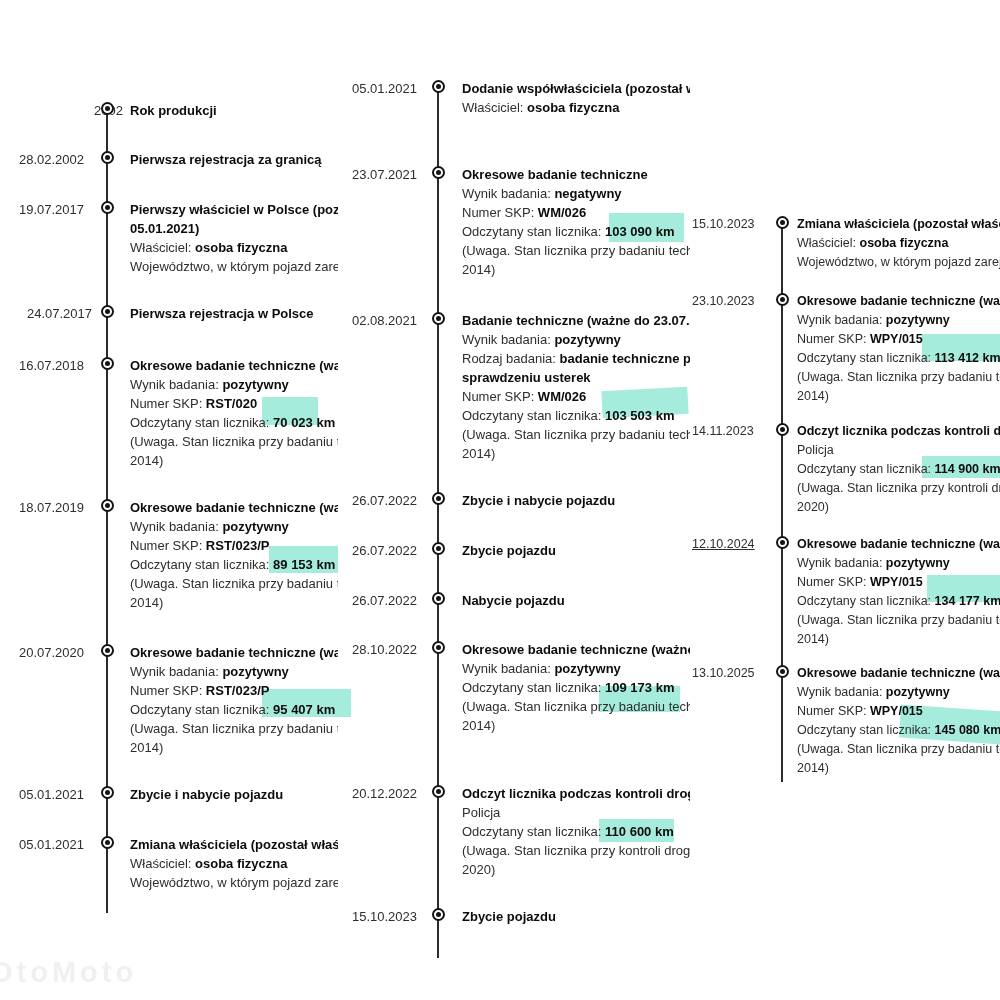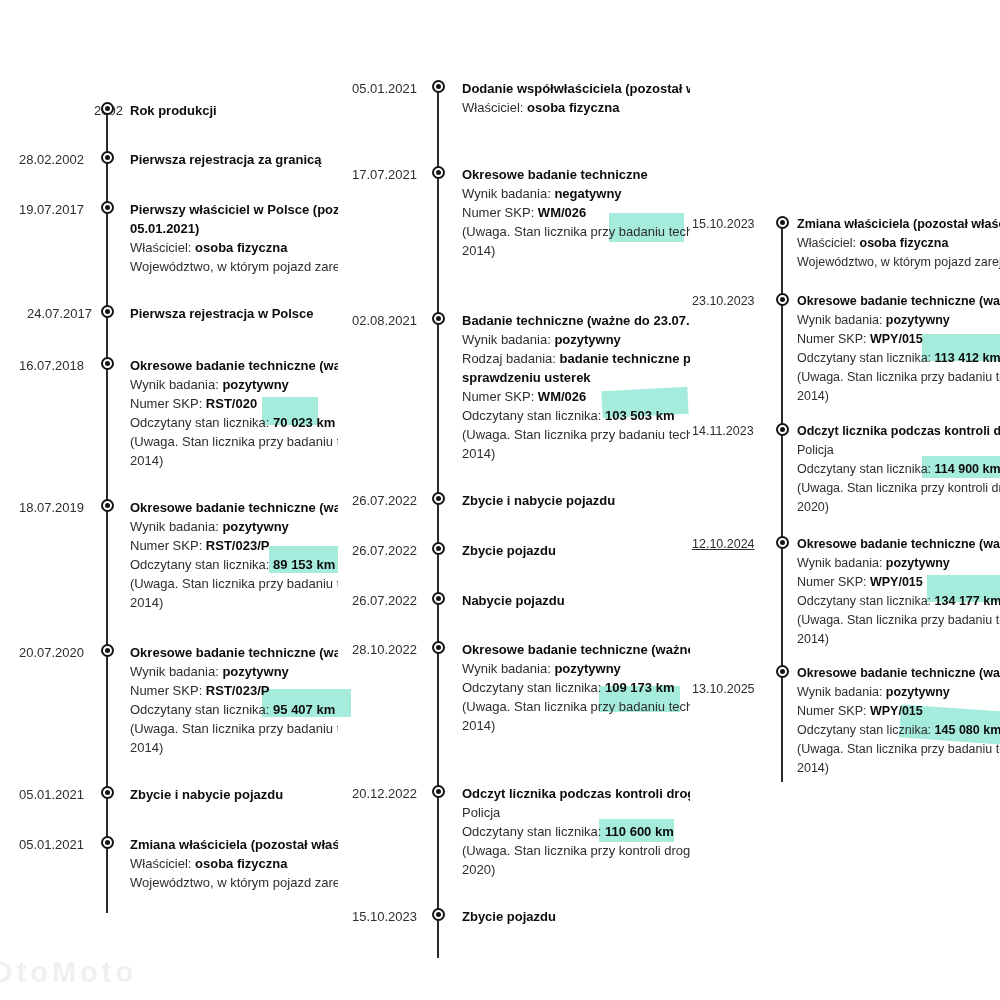--- a/index.html
+++ b/index.html
@@ -102,26 +102,27 @@
       </div>
     </div>
     <div class="col" style="left: 340px; width: 350px; font-size: 13px;">
       <div class="axis" style="left: 97px; top: 86px; height: 872px; background: rgb(43, 43, 43);"></div>
       <div class="date" style="left: 0px; top: 79px; width: 77px;">05.01.2021</div>
       <span class="bullet" style="left: 92px; top: 80px;"></span>
       <div class="entry-text" style="left: 122px; top: 79px; width: 228px;">
         <div class="line"><span class="b">Dodanie współwłaściciela (pozostał ws</span></div>
         <div class="line"><span>Właściciel: </span><span class="b">osoba fizyczna</span></div>
       </div>
-      <div class="date" style="left: 0px; top: 165px; width: 77px;">17.07.2021</div>
+      <div class="date" style="left: 0px; top: 165px; width: 77px;">23.07.2021</div>
       <span class="bullet" style="left: 92px; top: 166px;"></span>
       <div class="entry-text" style="left: 122px; top: 165px; width: 228px;">
         <div class="line"><span class="b">Okresowe badanie techniczne</span></div>
         <div class="line"><span>Wynik badania: </span><span class="b">negatywny</span></div>
         <div class="line"><span>Numer SKP: </span><span class="b">WM/026</span></div>
+        <div class="line"><span>Odczytany stan licznika: </span><span class="b">103 090 km</span></div>
         <div class="line"><span>(Uwaga. Stan licznika przy badaniu tech</span></div>
         <div class="line"><span>2014)</span></div>
       </div>
       <div class="date" style="left: 0px; top: 311px; width: 77px;">02.08.2021</div>
       <span class="bullet" style="left: 92px; top: 312px;"></span>
       <div class="entry-text" style="left: 122px; top: 311px; width: 228px;">
         <div class="line"><span class="b">Badanie techniczne (ważne do 23.07.2</span></div>
         <div class="line"><span>Wynik badania: </span><span class="b">pozytywny</span></div>
         <div class="line"><span>Rodzaj badania: </span><span class="b">badanie techniczne po</span></div>
         <div class="line"><span class="b">sprawdzeniu usterek</span></div>
@@ -200,21 +201,21 @@
       <div class="date" style="left: 0px; top: 535px; width: 61px; text-decoration: underline;">12.10.2024</div>
       <span class="bullet" style="left: 84px; top: 536px;"></span>
       <div class="entry-text" style="left: 105px; top: 535px; width: 203px;">
         <div class="line"><span class="b">Okresowe badanie techniczne (ważne d</span></div>
         <div class="line"><span>Wynik badania: </span><span class="b">pozytywny</span></div>
         <div class="line"><span>Numer SKP: </span><span class="b">WPY/015</span></div>
         <div class="line"><span>Odczytany stan licznika: </span><span class="b">134 177 km</span></div>
         <div class="line"><span>(Uwaga. Stan licznika przy badaniu tech</span></div>
         <div class="line"><span>2014)</span></div>
       </div>
-      <div class="date" style="left: 0px; top: 664px; width: 61px; margin-top: 16px;">13.10.2025</div>
+      <div class="date" style="left: 0px; top: 664px; width: 61px;">13.10.2025</div>
       <span class="bullet" style="left: 84px; top: 665px;"></span>
       <div class="entry-text" style="left: 105px; top: 664px; width: 203px;">
         <div class="line"><span class="b">Okresowe badanie techniczne (ważne d</span></div>
         <div class="line"><span>Wynik badania: </span><span class="b">pozytywny</span></div>
         <div class="line"><span>Numer SKP: </span><span class="b">WPY/015</span></div>
         <div class="line"><span>Odczytany stan licznika: </span><span class="b">145 080 km</span></div>
         <div class="line"><span>(Uwaga. Stan licznika przy badaniu tech</span></div>
         <div class="line"><span>2014)</span></div>
       </div>
     </div>

